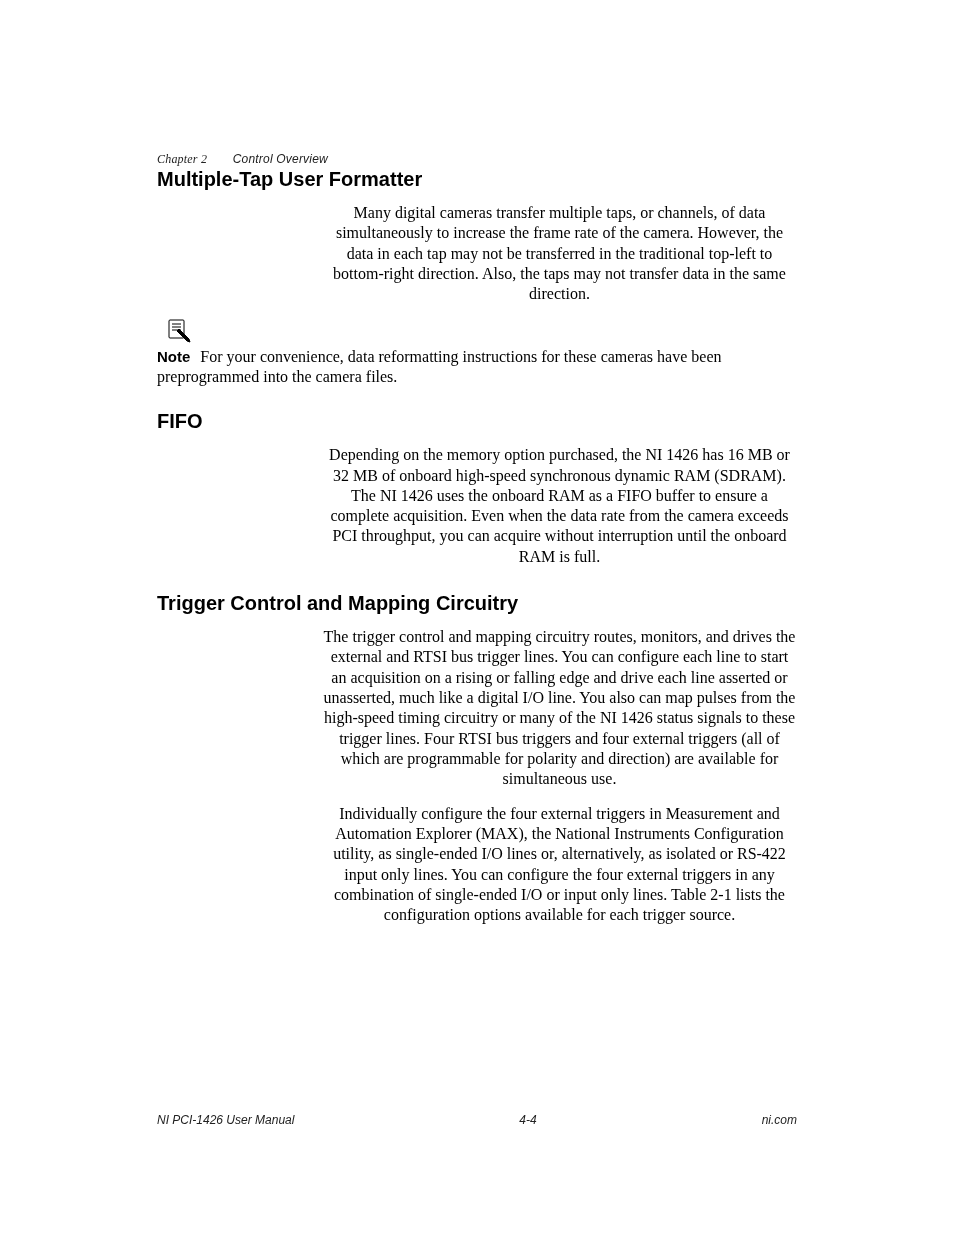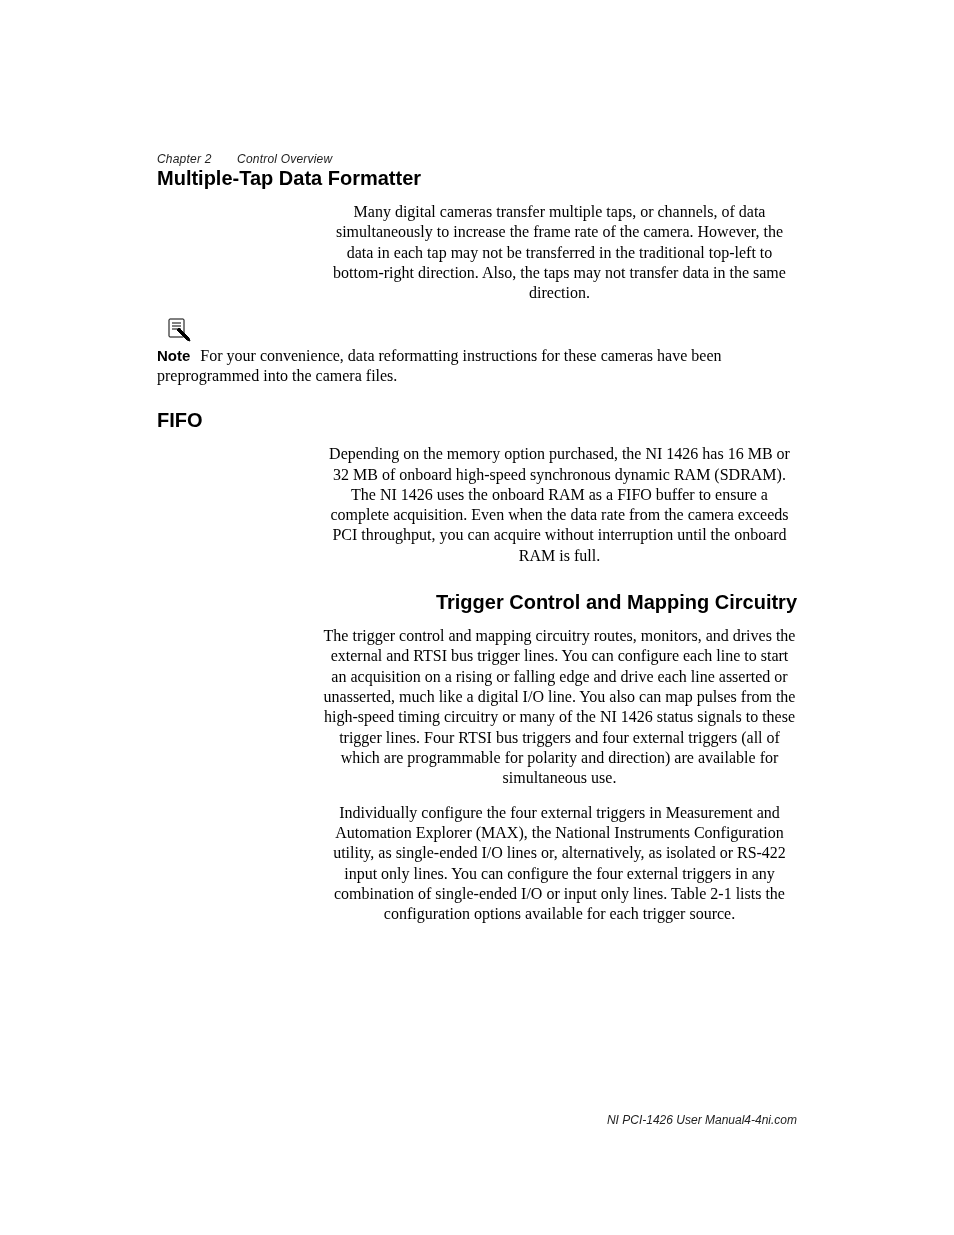--- a/index.html
+++ b/index.html
@@ -18,20 +18,21 @@
   }
   .running-header {
     font-family: Arial, Helvetica, sans-serif;
     font-style: italic;
     font-size: 12px;
     color: #222;
     letter-spacing: 0.2px;
   }
   .running-header .chap {
     margin-right: 22px;
+    font-family: Liberation Serif, serif;
   }
   h2.section-heading {
     font-family: Arial, Helvetica, sans-serif;
     font-weight: bold;
     font-size: 20px;
     margin: 0;
     line-height: 1.2;
     letter-spacing: 0px;
   }
   .h-gap-top { margin-top: 40px; }
@@ -66,38 +67,38 @@
     font-weight: bold;
     font-size: 15px;
     margin-right: 10px;
   }
   .footer {
     position: absolute;
     bottom: 108px;
     left: 157px;
     right: 157px;
     display: flex;
-    justify-content: flex-end;
+    justify-content: space-between;
     font-family: Arial, Helvetica, sans-serif;
     font-style: italic;
     font-size: 12px;
     color: #222;
   }
 </style>
 </head>
 <body>
 
 <div class="page">
 
   <div class="running-header">
     <span class="chap">Chapter 2</span>
     <span>Control Overview</span>
   </div>
 
-  <h2 class="section-heading h-gap-top">Multiple-Tap Data Formatter</h2>
+  <h2 class="section-heading h-gap-top">Multiple-Tap User Formatter</h2>
   <div class="body-block">
     <p>Many digital cameras transfer multiple taps, or channels, of data simultaneously to increase the frame rate of the camera. However, the data in each tap may not be transferred in the traditional top-left to bottom-right direction. Also, the taps may not transfer data in the same direction.</p>
   </div>
 
   <div class="note-row">
     <div class="note-icon">
       <svg width="26" height="24" viewBox="0 0 26 24">
         <g fill="none" stroke="#000" stroke-width="1">
           <rect x="4" y="1" width="15" height="18" rx="1"></rect>
           <line x1="7" y1="5" x2="16" y2="5"></line>
@@ -111,21 +112,21 @@
     <div class="note-text">
       <span class="note-label">Note</span><span>For your convenience, data reformatting instructions for these cameras have been preprogrammed into the camera files.</span>
     </div>
   </div>
 
   <h2 class="section-heading" style="margin-top:22px;">FIFO</h2>
   <div class="body-block">
     <p>Depending on the memory option purchased, the NI 1426 has 16 MB or 32 MB of onboard high-speed synchronous dynamic RAM (SDRAM). The NI 1426 uses the onboard RAM as a FIFO buffer to ensure a complete acquisition. Even when the data rate from the camera exceeds PCI throughput, you can acquire without interruption until the onboard RAM is full.</p>
   </div>
 
-  <h2 class="section-heading" style="margin-top:24px;text-align:right;">Trigger Control and Mapping Circuitry</h2>
+  <h2 class="section-heading" style="margin-top:24px;">Trigger Control and Mapping Circuitry</h2>
   <div class="body-block">
     <p>The trigger control and mapping circuitry routes, monitors, and drives the external and RTSI bus trigger lines. You can configure each line to start an acquisition on a rising or falling edge and drive each line asserted or unasserted, much like a digital I/O line. You also can map pulses from the high-speed timing circuitry or many of the NI 1426 status signals to these trigger lines. Four RTSI bus triggers and four external triggers (all of which are programmable for polarity and direction) are available for simultaneous use.</p>
     <p>Individually configure the four external triggers in Measurement and Automation Explorer (MAX), the National Instruments Configuration utility, as single-ended I/O lines or, alternatively, as isolated or RS-422 input only lines. You can configure the four external triggers in any combination of single-ended I/O or input only lines. Table 2-1 lists the configuration options available for each trigger source.</p>
   </div>
 
 </div>
 
 <div class="footer">
   <span>NI PCI-1426 User Manual</span>
   <span>4-4</span>

